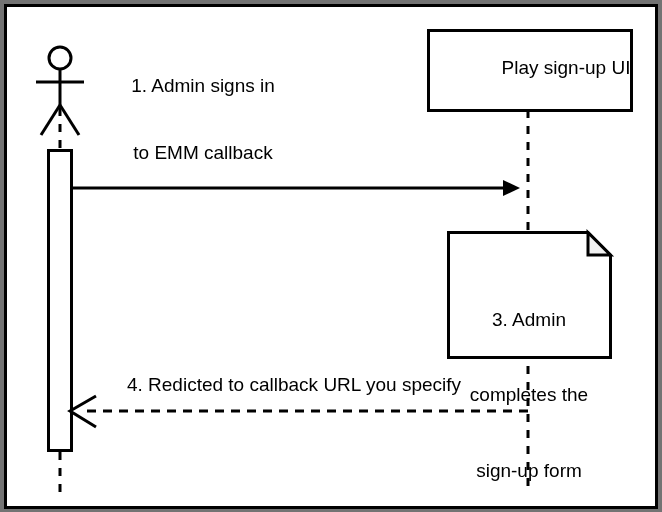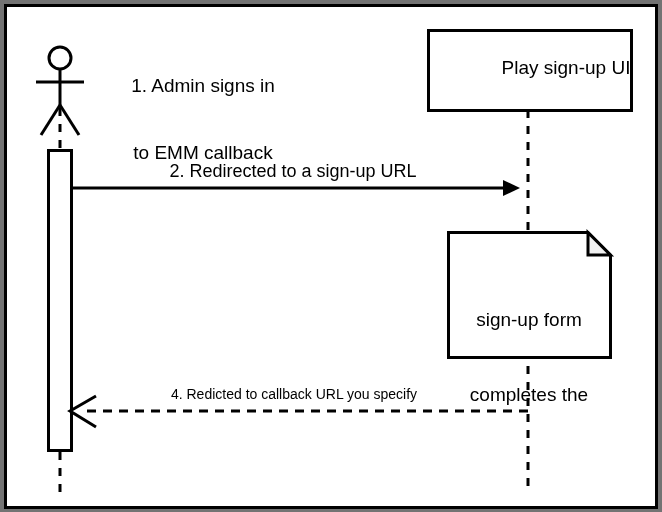--- a/index.html
+++ b/index.html
@@ -48,23 +48,23 @@
     padding-left: 36px;
   }
   #msg2-label {
     left: 128px;
     top: 161px;
     width: 330px;
     font-size: 18px;
   }
   #msg4-label {
     left: 88px;
-    top: 386px;
+    top: 374px;
     width: 412px;
-    font-size: 14px;
+    font-size: 19px;
     text-align: center;
   }
   #note-text {
     left: 448px;
     top: 257px;
     width: 162px;
     font-size: 19px;
     line-height: 1.32;
   }
 </style>
@@ -105,22 +105,22 @@
     <polyline points="96,396 70,411 96,427" fill="none" stroke="#000000" stroke-width="3" stroke-linecap="butt" stroke-linejoin="miter"></polyline>
   </svg>
 
   <div class="txt" id="actor-caption">
     <div>1. Admin signs in</div>
     <div>to EMM callback</div>
   </div>
 
   <div class="txt" id="lifeline-title-play">Play sign-up UI</div>
 
-  <div class="txt" id="msg2-label">2. Redirected to a sign-up URL</div>
 
   <div class="txt" id="msg4-label">4. Redicted to callback URL you specify</div>
 
   <div class="txt" id="note-text">
+    <div>3. Admin</div>
+    <div>completes the</div>
     <div>sign-up form</div>
-    <div>completes the</div>
   </div>
 
 </div>
 
 </body></html>

